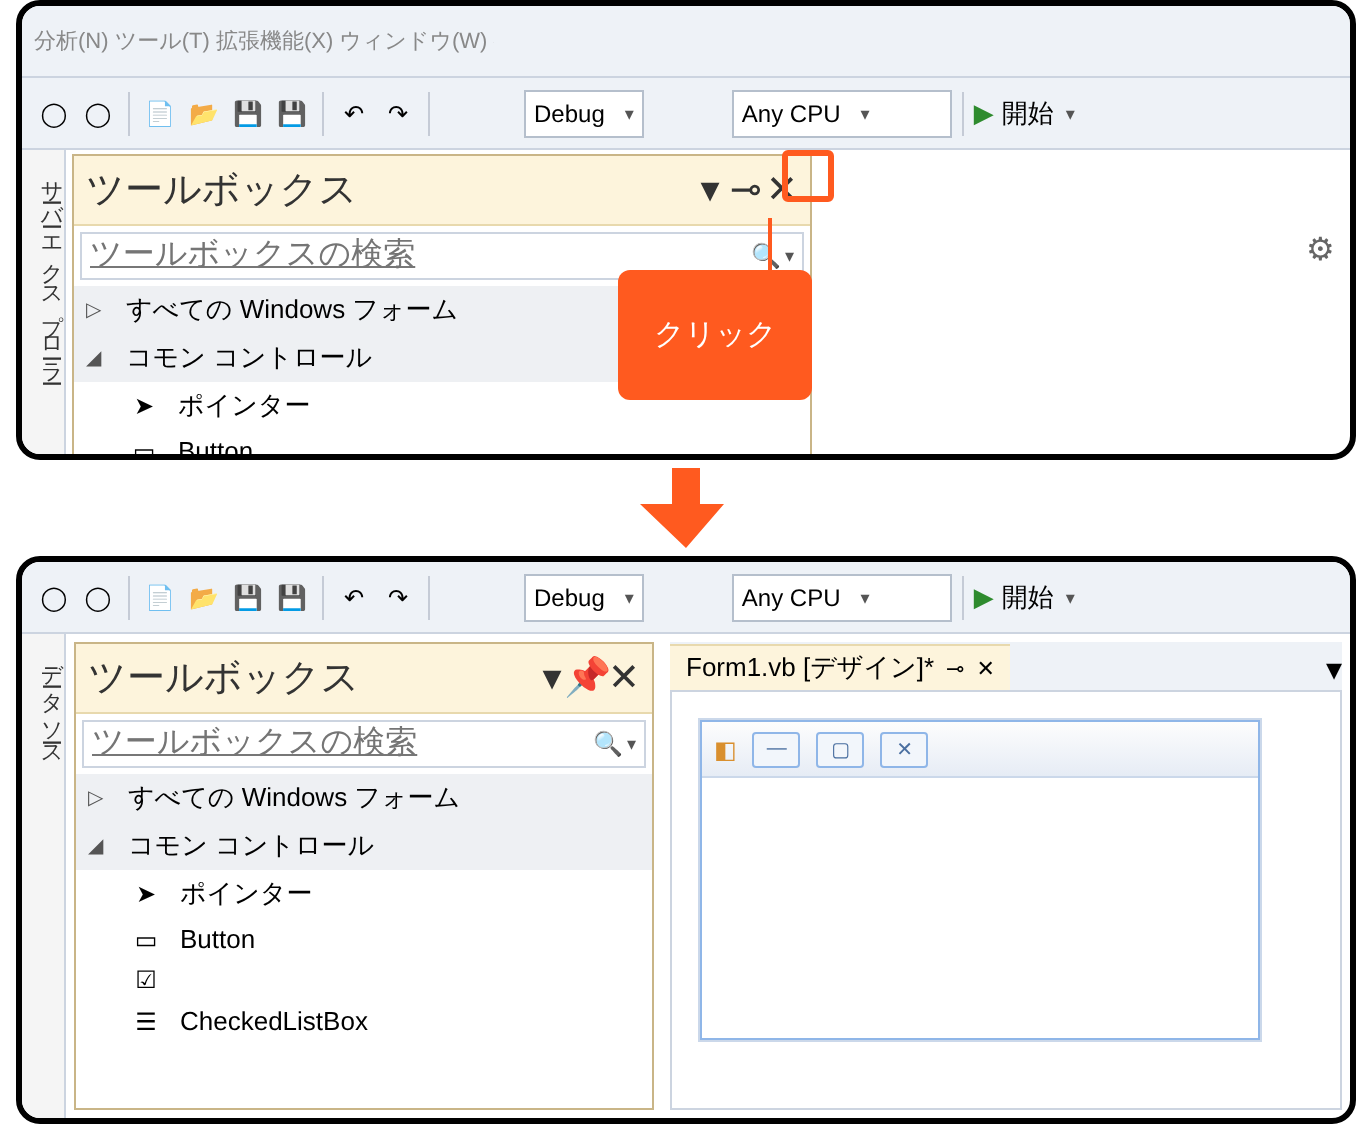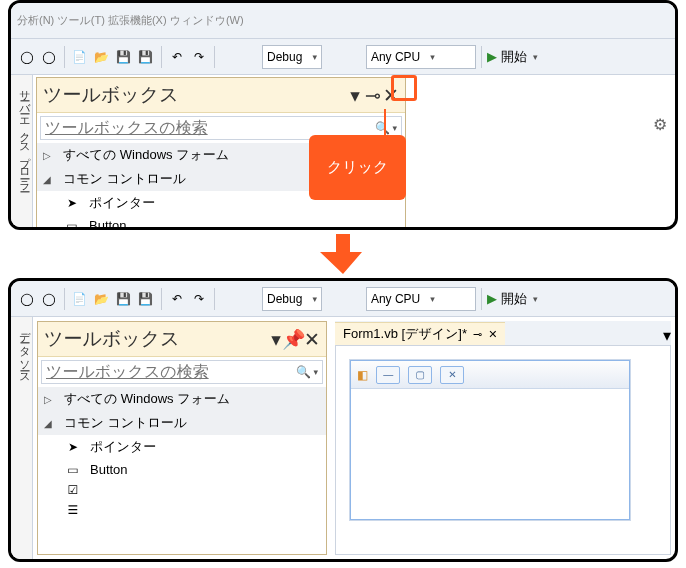--- a/index.html
+++ b/index.html
@@ -194,20 +194,21 @@
             <span class="icon">▭</span>
             <span class="label">Button</span>
           </div>
         <div class="tbx-item">
             <span class="arrow"></span>
             <span class="icon">☑</span>
           </div>
         <div class="tbx-item">
             <span class="arrow"></span>
             <span class="icon">☰</span>
+            <span class="label">CheckedListBox</span>
           </div>
       </div>
     </div>
 
     <div class="editor">
       <div class="tab-row">
         <div class="doc-tab">
           <span>Form1.vb [デザイン]*</span>
           <span style="font-size:11px">⊸</span>
           <span style="font-size:11px">✕</span>

